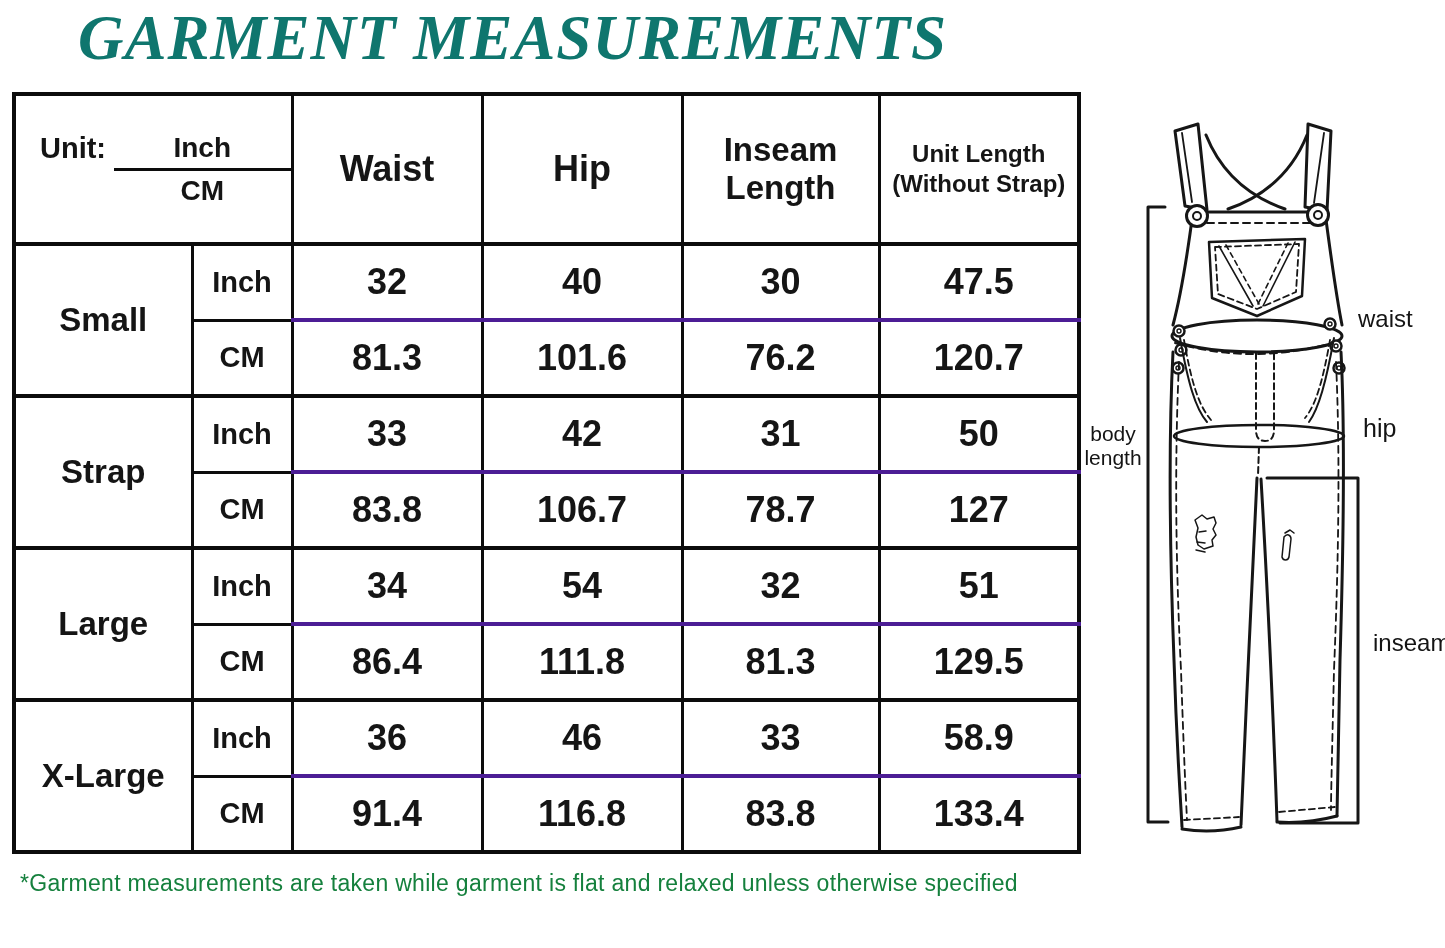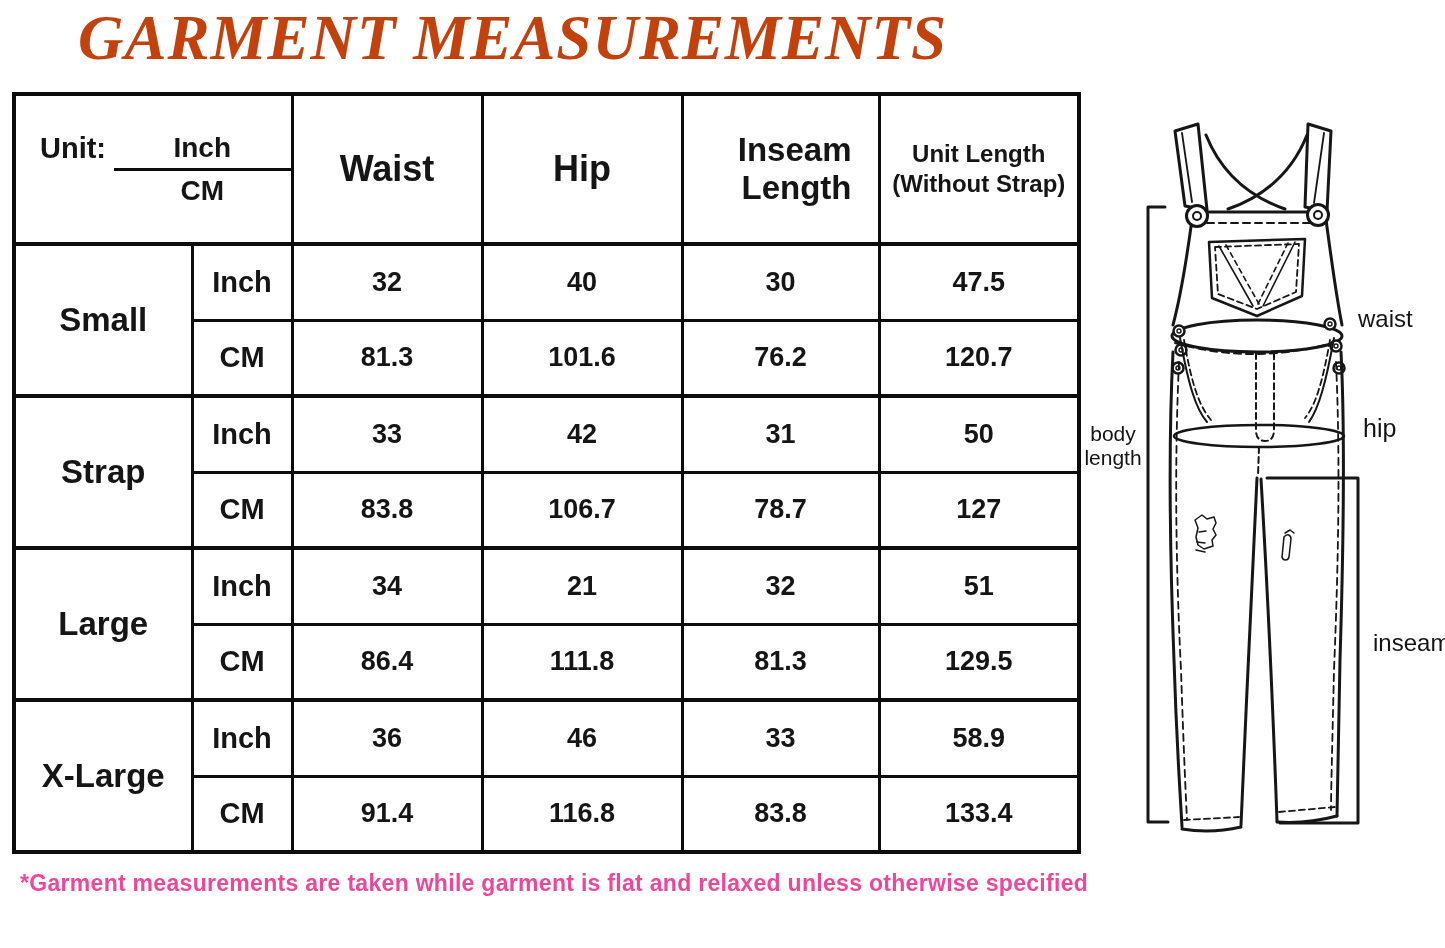--- a/index.html
+++ b/index.html
@@ -3,50 +3,50 @@
 <meta charset="utf-8">
 <style>
   html,body{margin:0;padding:0;background:#fff;}
   .page{
     position:relative;width:1445px;height:948px;background:#ffffff;
     font-family:"Liberation Sans",sans-serif;color:#0c0c0c;overflow:hidden;
   }
   .title{
     position:absolute;left:78px;top:2px;margin:0;
     font-family:"Liberation Serif",serif;font-style:italic;font-weight:bold;
-    font-size:63px;letter-spacing:1px;color:#c2410c;white-space:nowrap;
+    font-size:63px;letter-spacing:1px;color:#0f766e;white-space:nowrap;
   }
   table.gm-table{
     position:absolute;left:12px;top:92px;width:1065px;
     border-collapse:collapse;table-layout:fixed;background:#fff;
     border:4px solid #0c0c0c;
   }
   .gm-table td,.gm-table th{
     border:3px solid #0c0c0c;text-align:center;vertical-align:middle;
     padding:0;font-weight:bold;color:#151515;
   }
   .gm-table tr.header-row{height:150px;}
   .gm-table tr.data-row{height:76px;}
   .gm-table tr.group-start>td{border-top:4px solid #0c0c0c;}
-  .gm-table tr.sub>td{border-top:2px solid #4c1d95;}
+  .gm-table tr.sub>td{border-top:4px solid #4c1d95;}
   .gm-table tr.sub>td.unit{border-top:3px solid #0c0c0c;}
   .gm-table th.col{font-size:36px;line-height:1.1;}
-  .gm-table th.col-inseam{font-size:33px;line-height:1.15;padding:0 26px;text-align:right;}
+  .gm-table th.col-inseam{font-size:33px;line-height:1.15;padding:0 26px;}
   .gm-table th.col-body{font-size:24px;line-height:1.25;padding:0 8px;}
   .gm-table td.size{font-size:33px;}
   .gm-table td.unit{font-size:29px;}
-  .gm-table td.val{font-size:27px;text-align:center;}
+  .gm-table td.val{font-size:36px;text-align:center;}
   .unitwrap{display:flex;align-items:flex-start;height:100%;padding:0 0 0 24px;}
   .unit-label{font-size:29px;font-weight:bold;white-space:nowrap;}
   .frac{flex:1;display:flex;flex-direction:column;margin-left:8px;}
   .frac-top{width:100%;text-align:center;font-size:28px;border-bottom:3px solid #0c0c0c;padding-bottom:4px;}
   .frac-bottom{width:100%;text-align:center;font-size:28px;padding-top:4px;}
   .footnote{
-    position:absolute;left:20px;top:870px;font-size:23px;font-weight:bold;
-    letter-spacing:0.3px;color:#ec4899;white-space:nowrap;
+    position:absolute;left:20px;top:870px;font-size:23px;font-weight:normal;
+    letter-spacing:0.3px;color:#15803d;white-space:nowrap;
   }
   .diagram{position:absolute;left:1085px;top:100px;width:360px;height:800px;}
   .diagram svg{position:absolute;left:0;top:0;}
   .dlabel{position:absolute;font-size:24px;color:#141414;line-height:1.12;}
   .dlabel.body-length{left:-5px;top:322px;width:66px;text-align:center;font-size:21px;white-space:pre-line;}
   .dlabel.waist{left:273px;top:206px;}
   .dlabel.hip{left:278px;top:314px;font-size:25px;}
   .dlabel.inseam{left:288px;top:530px;text-align:right;}
 </style>
 </head>
@@ -111,21 +111,21 @@
       <td class="val">83.8</td>
       <td class="val">106.7</td>
       <td class="val">78.7</td>
       <td class="val">127</td>
     </tr>
 
     <tr class="data-row group-start">
       <td class="size" rowspan="2">Large</td>
       <td class="unit">Inch</td>
       <td class="val">34</td>
-      <td class="val">21</td>
+      <td class="val">54</td>
       <td class="val">32</td>
       <td class="val">51</td>
     </tr>
     <tr class="data-row sub">
       <td class="unit">CM</td>
       <td class="val">86.4</td>
       <td class="val">111.8</td>
       <td class="val">81.3</td>
       <td class="val">129.5</td>
     </tr>

